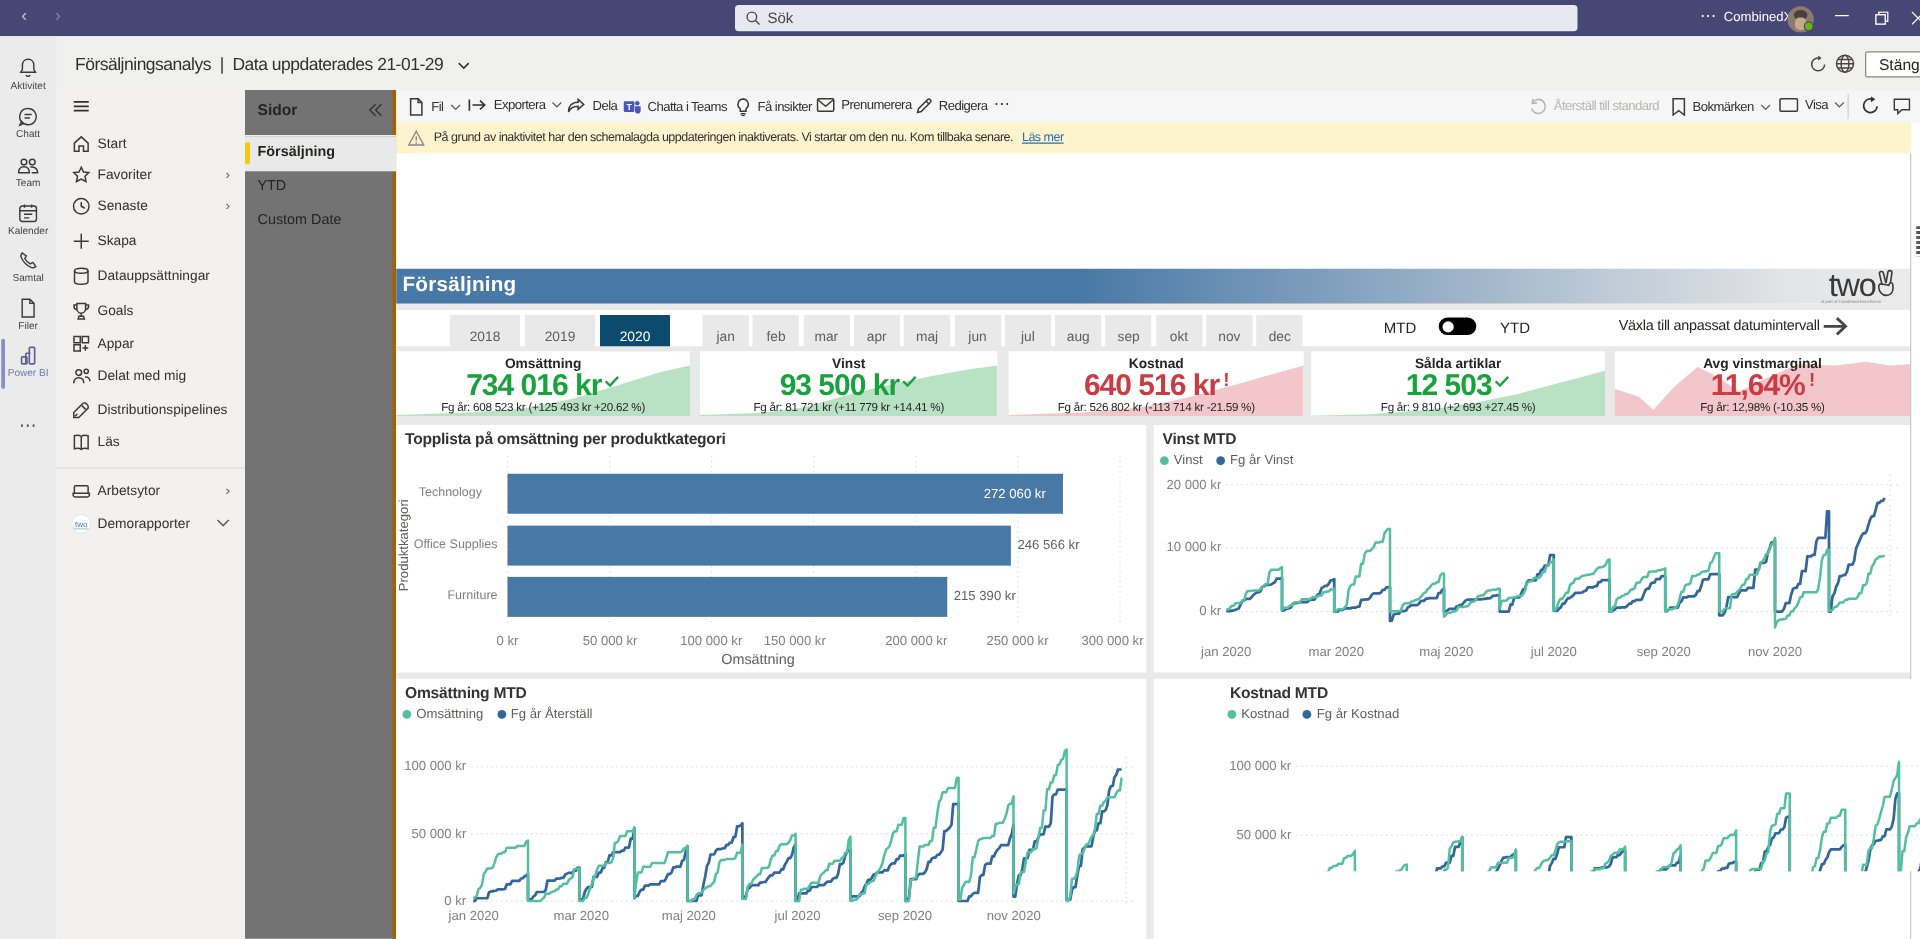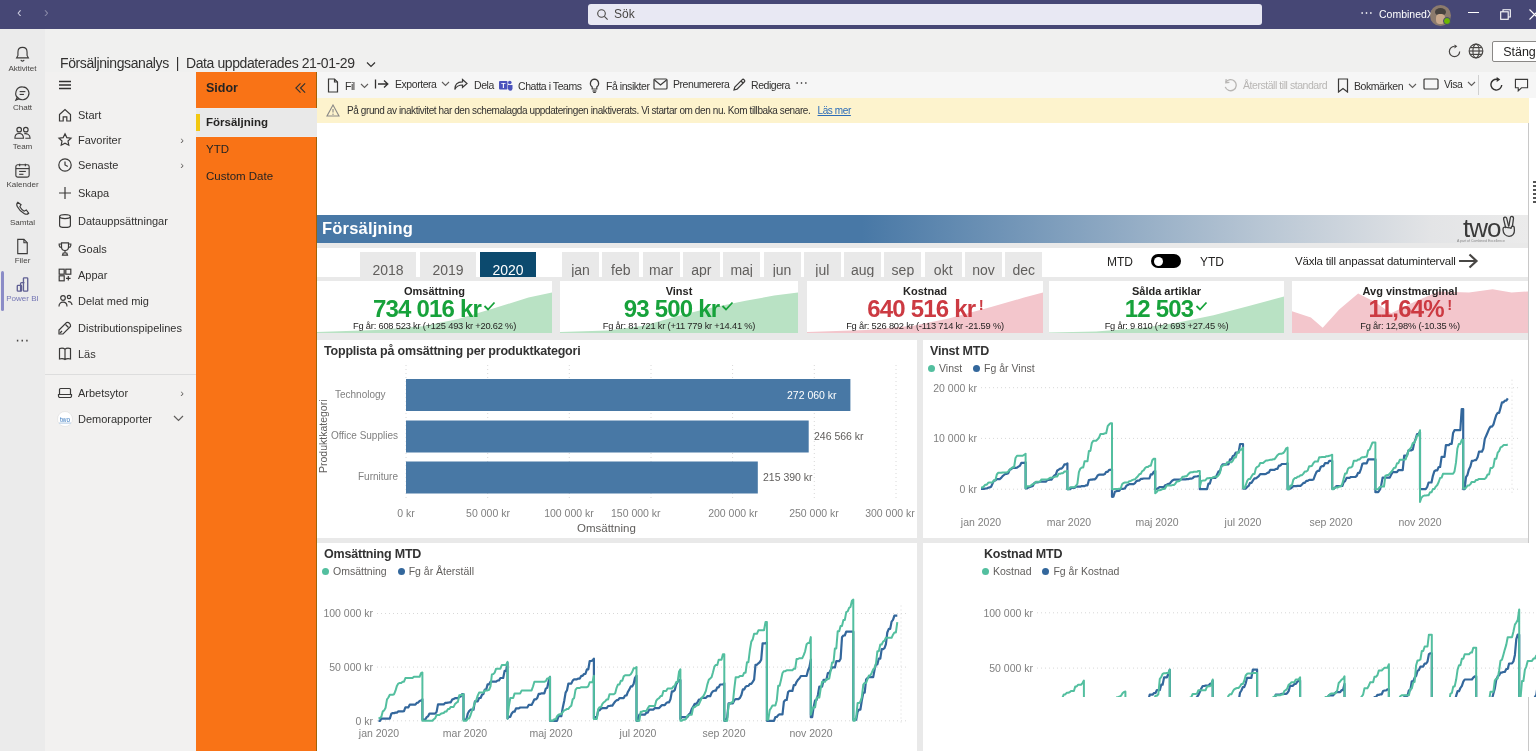--- a/index.html
+++ b/index.html
@@ -7,21 +7,21 @@
 .abs{position:absolute}
 svg{display:block}
 .ico{stroke:#3b3a39;fill:none;stroke-width:1.2}
 .nav-item{position:absolute;left:45px;width:151px;height:27px;display:flex;align-items:center;color:#323130;font-size:11px}
 .nav-item .nicon{width:16px;height:16px;margin-left:12px;margin-right:5px;flex:none}
 .nav-item .chev{position:absolute;right:12px;color:#605e5c;font-size:11px}
 .railitem{position:absolute;left:0;width:45px;text-align:center;color:#484644}
 .railitem .rlabel{font-size:8.4px;margin-top:-1px;transform:scale(0.96);color:#484644}
 .railitem>svg{margin-left:auto;margin-right:auto}
 .tbtn{display:flex;align-items:center;gap:5px;font-size:10.5px;letter-spacing:-0.45px;color:#323130;white-space:nowrap}
-.slbtn{position:absolute;background:#e9e9e9;color:#605e5c;font-size:14px;display:flex;align-items:center;justify-content:center;top:252px;height:36px}
+.slbtn{position:absolute;background:#e9e9e9;color:#605e5c;font-size:11px;display:flex;align-items:center;justify-content:center;top:252px;height:36px}
 .kcard{position:absolute;top:281px;height:52px;background:#fff;overflow:hidden}
 .kcard .kt{position:relative;text-align:center;font-size:11px;color:#252423;font-weight:bold;margin-top:4px;z-index:3}
 .kcard .kv{position:relative;text-align:center;font-size:24px;font-weight:bold;letter-spacing:-0.8px;margin-top:-1px;z-index:3;line-height:1.05}
 .kcard .ks{position:relative;text-align:center;font-size:9.3px;letter-spacing:-0.2px;color:#252423;z-index:3;margin-top:0px}
 .panel{position:absolute;background:#fff}
 .ptitle{position:absolute;left:7px;top:4px;font-size:12.5px;font-weight:bold;color:#333;letter-spacing:-0.2px}
 .leg{position:absolute;display:flex;align-items:center;gap:4px;font-size:10.5px;color:#605e5c}
 .dot{width:7px;height:7px;border-radius:50%;display:inline-block}
 .axl{position:absolute;font-size:10.5px;color:#808080;white-space:nowrap}
 </style></head>
@@ -48,21 +48,21 @@
  <svg class="abs" style="left:1500px;top:9px" width="11" height="11" viewBox="0 0 11 11">
       <rect x="0.7" y="2.8" width="7.5" height="7.5" stroke="#fff" fill="none" stroke-width="1.1"></rect>
       <path d="M3 2.8 L3 0.7 L10.3 0.7 L10.3 8 L8.2 8" stroke="#fff" fill="none" stroke-width="1.1"></path>
     </svg>
  <svg class="abs" style="left:1529px;top:9px" width="11" height="11" viewBox="0 0 11 11">
       <path d="M0.5 0.5 L10.5 10.5 M10.5 0.5 L0.5 10.5" stroke="#fff" stroke-width="1.1"></path>
     </svg>
 </div>
 
 <div class="abs" style="left:45px;top:29px;width:1491px;height:43px;background:#f0f0ef">
- <div class="abs" style="left:15px;top:26px;font-size:14px;color:#323130;letter-spacing:-0.4px">Försäljningsanalys &nbsp;|&nbsp; Data uppdaterades 21-01-29
+ <div class="abs" style="left:15px;top:14px;font-size:14px;color:#323130;letter-spacing:-0.4px">Försäljningsanalys &nbsp;|&nbsp; Data uppdaterades 21-01-29
    <svg style="display:inline-block;margin-left:8px" width="10" height="7" viewBox="0 0 10 7">
         <path d="M1 1.5 L5 5.5 L9 1.5" stroke="#323130" fill="none" stroke-width="1.2"></path>
       </svg>
  </div>
  <svg class="abs" style="left:1402px;top:15px" width="15" height="15" viewBox="0 0 16 16">
       <path d="M13.5 8 A5.5 5.5 0 1 1 8 2.5" stroke="#484644" fill="none" stroke-width="1.3"></path>
       <path d="M8 0.4 L11 2.5 L8 4.8 Z" fill="#484644"></path>
     </svg>
  <svg class="abs" style="left:1423px;top:14px" width="16" height="16" viewBox="0 0 16 16">
       <circle cx="8" cy="8" r="6.8" stroke="#484644" fill="none" stroke-width="1.2"></circle>
@@ -229,21 +229,21 @@
       <text x="8" y="10.5" font-size="6.5" fill="#3a7abf" text-anchor="middle" font-family="Liberation Sans">two</text>
       <rect x="2" y="11.5" width="12" height="1.2" fill="#bcd2e8"></rect>
     </svg>
     <span>Demorapporter</span>
     <span class="chev">
       <svg width="11" height="7" viewBox="0 0 11 7">
         <path d="M1 1 L5.5 5.5 L10 1" stroke="#605e5c" fill="none" stroke-width="1.2"></path>
       </svg>
     </span>
   </div>
-<div class="abs" style="left:196px;top:72px;width:121px;height:679px;background:#f97316;border-right:1px solid #a16207">
+<div class="abs" style="left:196px;top:72px;width:121px;height:679px;background:#737373;border-right:3px solid #a16207">
  <div class="abs" style="left:10px;font-size:12.5px;font-weight:bold;color:#252423;top:9px">Sidor</div>
  <svg class="abs" style="left:98px;top:10px" width="13" height="12" viewBox="0 0 14 12">
       <path d="M7 1 L2 6 L7 11 M12 1 L7 6 L12 11" stroke="#323130" fill="none" stroke-width="1.2"></path>
     </svg>
  <div class="abs" style="left:0;top:36px;width:121px;height:1px;background:#ececec"></div>
  <div class="abs" style="left:0;top:37px;width:121px;height:27px;background:#e9e9e9">
    <div class="abs" style="left:0px;top:5px;width:4px;height:17px;background:#f2c811"></div>
    <div class="abs" style="left:10px;top:7px;font-size:11.5px;font-weight:bold;color:#252423">Försäljning</div>
  </div>
  <div class="abs" style="left:0;top:64px;width:121px;height:1px;background:#ececec"></div>

